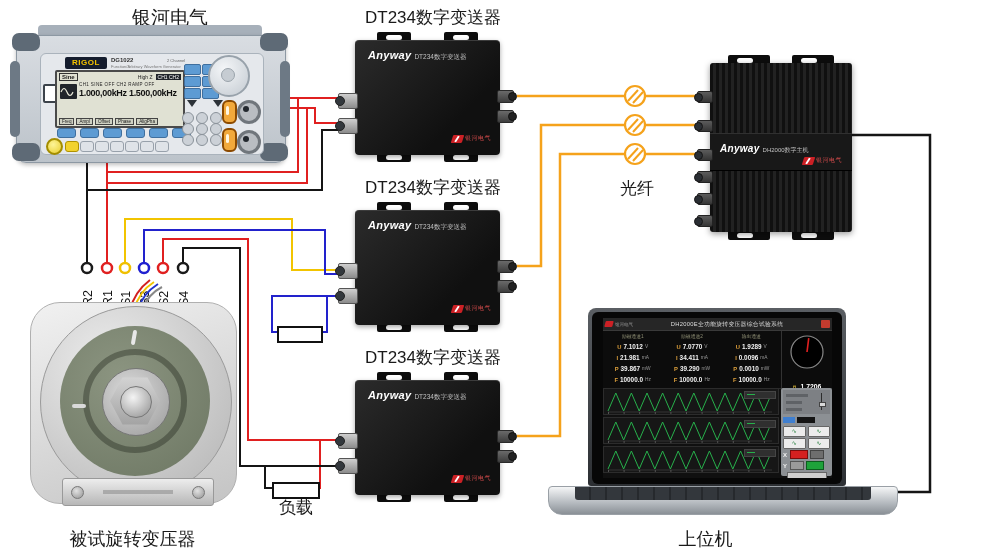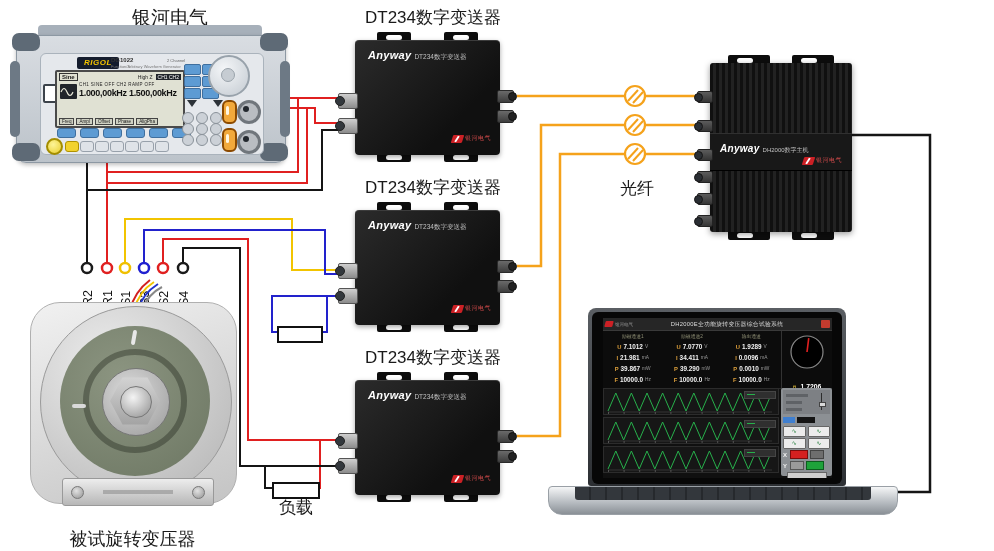--- a/index.html
+++ b/index.html
@@ -8,21 +8,21 @@
   .lbl{position:absolute;z-index:2;color:#1a1a1a;text-align:center;white-space:nowrap;}
   .wires{position:absolute;left:0;top:0;z-index:1;}
   .dev{position:absolute;z-index:2;}
   
   .rigol{left:10px;top:25px;width:280px;height:140px;}
   .rg-lid{position:absolute;left:28px;top:0;width:224px;height:12px;background:#a7b0ba;border-radius:4px;}
   .rg-body{position:absolute;left:6px;top:10px;width:268px;height:126px;background:linear-gradient(#d9dde2,#bcc3ca);border:1px solid #8d98a3;border-radius:10px;box-shadow:0 2px 4px rgba(0,0,0,.25);}
   .rg-bump{position:absolute;width:28px;height:18px;background:#5e6a76;border-radius:7px;}
   .rg-handle{position:absolute;top:36px;width:10px;height:76px;background:#6d7985;border-radius:5px;}
   .rg-panel{position:absolute;left:30px;top:28px;width:222px;height:100px;background:#e5e8ec;border:1px solid #aab3bc;border-radius:6px;}
-  .rg-logo{position:absolute;left:24px;top:3px;width:42px;height:12px;background:#141c2d;border-radius:2px;color:#f5c400;font-size:8px;font-weight:bold;font-style:italic;text-align:center;line-height:12px;letter-spacing:.5px;margin-left:12px;}
+  .rg-logo{position:absolute;left:24px;top:3px;width:42px;height:12px;background:#141c2d;border-radius:2px;color:#f5c400;font-size:8px;font-weight:bold;text-align:center;line-height:12px;letter-spacing:.5px;}
   .rg-model{position:absolute;left:70px;top:3px;font-size:6px;color:#333;font-weight:bold;}
   .rg-tag{position:absolute;left:70px;top:10px;font-size:4px;color:#777;}
   .rg-spec{position:absolute;left:126px;top:4px;font-size:4px;color:#666;}
   .rg-usb{position:absolute;left:2px;top:30px;width:10px;height:15px;border:2px solid #3c434b;background:#fff;border-radius:2px;}
   .rg-screen{position:absolute;left:14px;top:16px;width:126px;height:54px;background:#e0e1d3;border:2px solid #4a4a4a;border-radius:2px;font-size:5px;color:#222;}
   .rg-r1{display:flex;align-items:center;gap:3px;padding:1px 2px;}
   .rg-sine{border:1px solid #333;padding:0 2px;font-weight:bold;font-size:6px;background:#efefе2;}
   .rg-hz{margin-left:auto;font-size:5px;}
   .rg-chbadge{background:#20242a;color:#fff;padding:0 2px;font-size:5px;}
   .rg-status{padding:0 2px 0 22px;font-size:4.5px;letter-spacing:.4px;}
@@ -195,20 +195,21 @@
   <div class="resistor" style="left:277px;top:326px;width:42px;height:13px;"></div>
   <div class="resistor" style="left:272px;top:482px;width:44px;height:13px;"></div>
 
   <div class="lbl" style="left:100px;top:5px;width:140px;font-size:19px;">银河电气</div>
   <div class="lbl" style="left:358px;top:6px;width:150px;font-size:17px;">DT234数字变送器</div>
   <div class="lbl" style="left:358px;top:176px;width:150px;font-size:17px;">DT234数字变送器</div>
   <div class="lbl" style="left:358px;top:346px;width:150px;font-size:17px;">DT234数字变送器</div>
   <div class="lbl" style="left:614px;top:177px;width:46px;font-size:17px;">光纤</div>
   <div class="lbl" style="left:273px;top:496px;width:46px;font-size:17px;">负载</div>
   <div class="lbl" style="left:40px;top:527px;width:185px;font-size:18px;">被试旋转变压器</div>
+  <div class="lbl" style="left:648px;top:527px;width:115px;font-size:18px;">上位机</div>
 
   <div class="dev rigol">
     <div class="rg-lid"></div>
     <div class="rg-body"></div>
     <div class="rg-bump" style="left:2px;top:8px;"></div>
     <div class="rg-bump" style="right:2px;top:8px;"></div>
     <div class="rg-bump" style="left:2px;top:118px;"></div>
     <div class="rg-bump" style="right:2px;top:118px;"></div>
     <div class="rg-handle" style="left:0;"></div>
     <div class="rg-handle" style="right:0;"></div>

